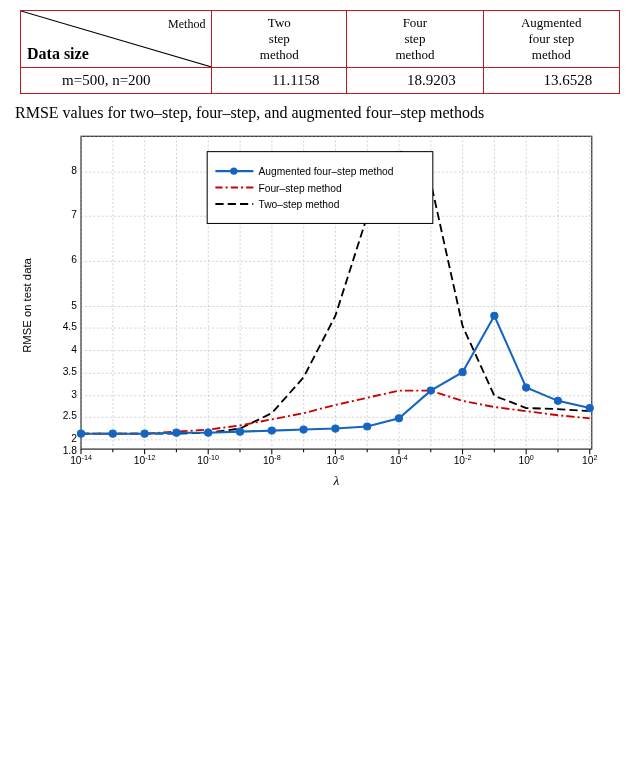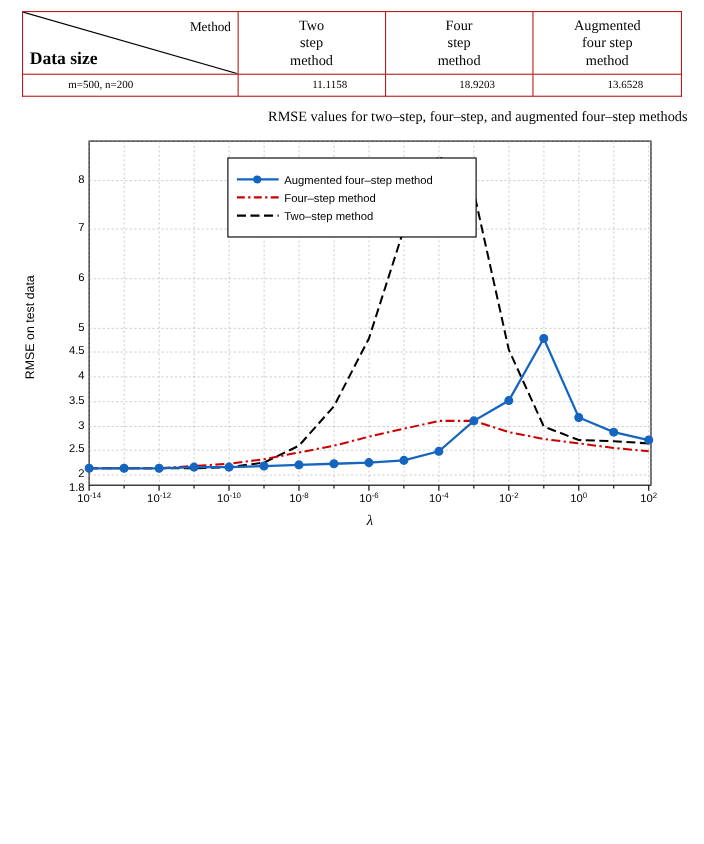--- a/index.html
+++ b/index.html
@@ -59,32 +59,32 @@
     .corner-cell .top-right-text {
       position: absolute;
       top: 6px;
       right: 6px;
       z-index: 1;
       font-size: 12px;
       font-weight: normal;
     }
 
     .data-row td {
-      font-size: 10px;
+      font-size: 15px;
       padding-left: 41px;
     }
 
     
     .chart-section {
       padding: 0px 15px 10px 15px;
     }
 
     .chart-title {
-      text-align: right;
-      font-size: 13px;
+      text-align: left;
+      font-size: 16px;
       margin-bottom: 4px;
     }
 
     .chart-container {
       position: relative;
       width: 100%;
       height: 400px;
     }
 
     svg.chart {

